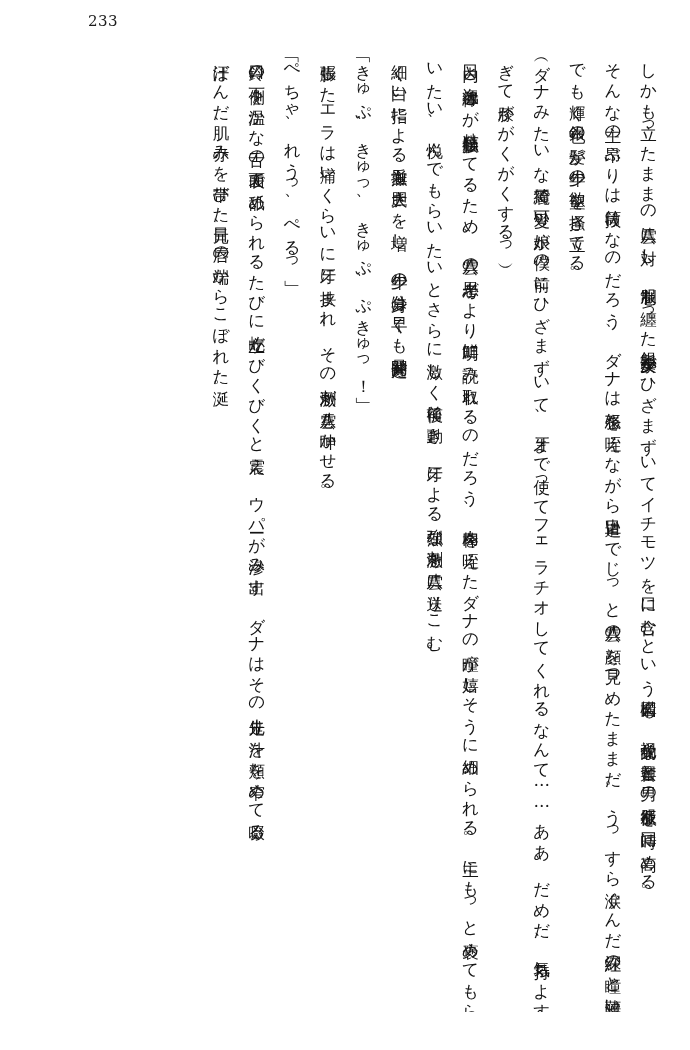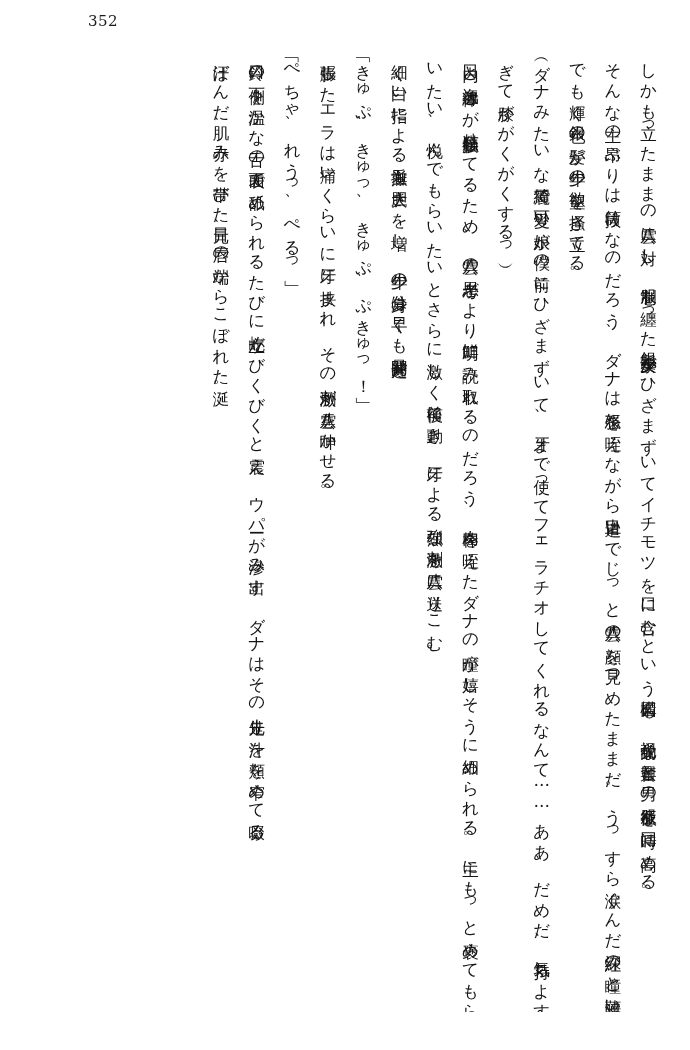--- a/index.html
+++ b/index.html
@@ -41,21 +41,21 @@
     color: #141414;
     font-family: "DejaVu Serif", "Liberation Serif", serif;
     white-space: pre-wrap;
     overflow: hidden;
   }
 </style>
 </head>
 <body>
 
 <div class="page">
-  <div class="page-number">352</div>
+  <div class="page-number">233</div>
   <div class="body-text">しかも立ったままの八雲に対し、制服を纏った銀髪美少女がひざまずいてイチモツを口に含むという構図も、視覚的な興奮と男の征服欲を同時に高める。
 そんな主の昂ぶりは筒抜けなのだろう、ダナは怒張を咥えながら上目遣いでじっと八雲の顔を見つめたままだ。うっすら涙ぐんだ深紅の瞳と薄暗い教室でも輝く銀色の髪が少年の欲望を掻き立てる。
 （ダナみたいな綺麗で可愛い娘が僕の前にひざまずいて、牙まで使ってフェラチオしてくれるなんて……ああ、だめだ、気持ちよすぎて膝ががくがくするっ）
 口内と海綿体とが粘膜接触してるため、八雲の思考がより鮮明に読み取れるのだろう、肉棒を咥えたダナの瞳が嬉しそうに細められる。主にもっと褒めてもらいたい、悦んでもらいたいとさらに激しく前後に動き、牙による強烈な刺激を八雲に送りこむ。
 細く白い指による愛撫も大胆さを増し、少年の分身は早くも暴発間近だ。
 「きゅぷ、きゅっ、きゅぷ、ぷきゅっ！」
 膨張したエラは痛いくらいに牙に挟まれ、その刺激が八雲を呻かせる。
 「ぺちゃ、れうっ、ぺるっ」
 鈴口の下側を温かな舌の表面で舐められるたびに屹立がびくびくと震え、ウパーが滲み出す。ダナはその先走り汁を頬を窄めて啜る。
 汗ばんだ肌、赤みを帯びた目元、唇の端からこぼれた涎。</div>

